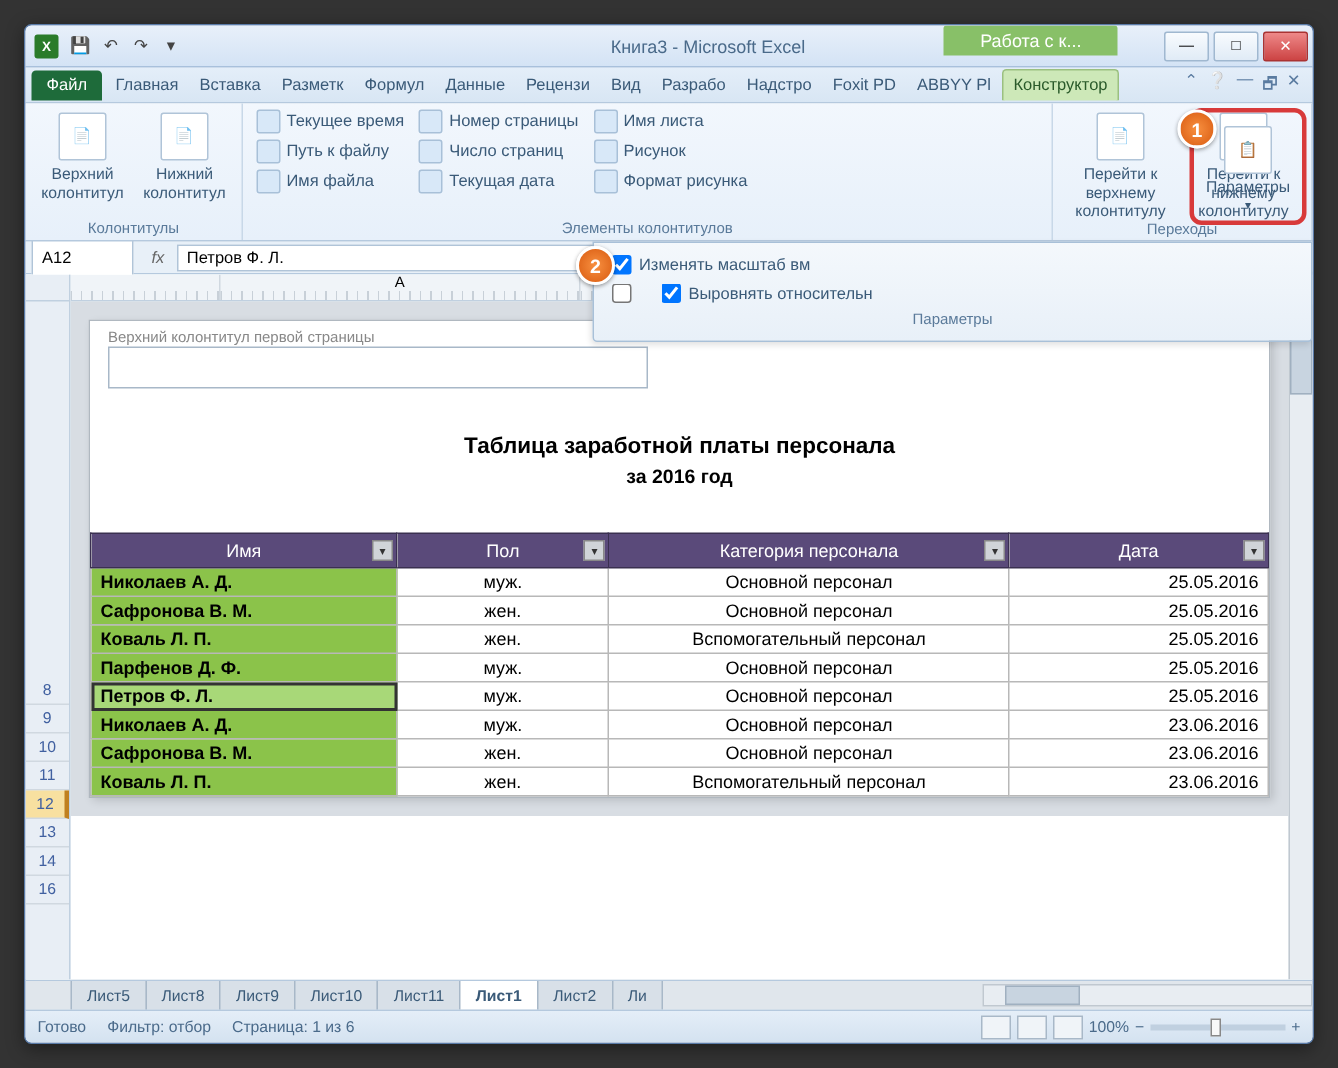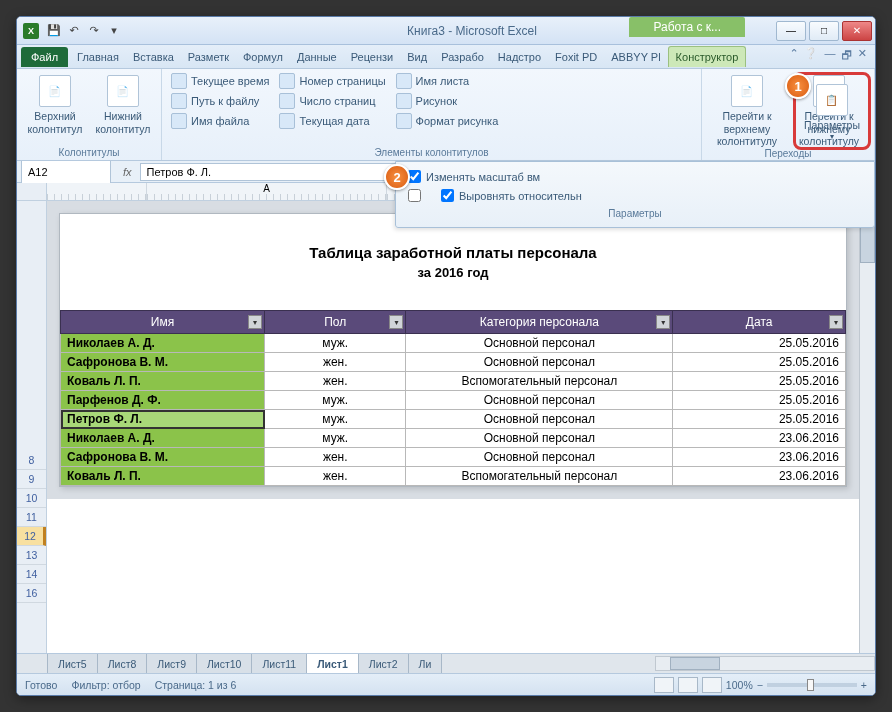--- a/index.html
+++ b/index.html
@@ -42,21 +42,21 @@
 
 .params-dropdown { position: absolute; right: 0; top: 144px; background: linear-gradient(#f4f8fc,#e8f0f8); border: 1px solid #a8c0d8; border-radius: 0 0 3px 3px; padding: 8px 12px; font-size: 11px; z-index: 20; box-shadow: -1px 2px 4px rgba(0,0,0,0.12); width: 480px; }
 .pd-row { display: flex; gap: 20px; margin-bottom: 6px; }
 .pd-item { display: flex; align-items: center; gap: 5px; color: #3a5a78; }
 .pd-item input { width: 13px; height: 13px; }
 .pd-highlight { border: 2px solid #d83a3a; border-radius: 10px; padding: 2px 8px; }
 .pd-label { text-align: center; color: #5a7a9a; font-size: 10px; margin-top: 4px; }
 
 
 .formula-row { height: 22px; background: #e8f0f8; border-bottom: 1px solid #b5c9de; display: flex; align-items: center; font-size: 11px; }
-.name-box { width: 90px; border: 1px solid #b0c4d8; background: #fff; padding: 14px 6px; margin: 0 4px; }
+.name-box { width: 68px; border: 1px solid #b0c4d8; background: #fff; padding: 14px 6px; margin: 0 4px; }
 .fx-label { padding: 0 8px; color: #666; font-style: italic; }
 .formula-input { flex: 1; border: 1px solid #b0c4d8; background: #fff; padding: 2px 6px; }
 
 
 .sheet-area { flex: 1; display: flex; overflow: hidden; background: #fff; position: relative; }
 .row-headers { width: 30px; background: #e8eef5; border-right: 1px solid #c0d0e0; font-size: 10.5px; }
 .col-ruler { height: 18px; background: #f0f4f8; border-bottom: 1px solid #c0d0e0; display: flex; font-size: 10px; }
 .ruler-seg { border-right: 1px solid #d0d8e0; flex-shrink: 0; position: relative; }
 .ruler-seg::after { content: ''; position: absolute; left: 0; right: 0; bottom: 0; height: 6px; background: repeating-linear-gradient(90deg,#c8d0d8 0 1px, transparent 1px 7px); }
 .body-scroll { flex: 1; overflow: auto; }
@@ -270,20 +270,24 @@
         </div>
     </div>
     <div class="body-scroll">
       <div class="col-ruler">
         <div class="ruler-seg" style="width:100px"></div>
         <div class="ruler-seg" style="width:240px;text-align:center">A</div>
         <div class="ruler-seg" style="flex:1"></div>
       </div>
       <div class="page-canvas">
         <div class="page">
+          <div class="header-area">
+            <div class="header-label">Верхний колонтитул первой страницы</div>
+            <div class="header-box"></div>
+          </div>
           <div class="doc-title">Таблица заработной платы персонала</div>
           <div class="doc-subtitle">за 2016 год</div>
           <table class="data-table">
             <thead>
                 <tr id="thead-row">
                   <th style="width: 26%;">Имя<span class="filter-btn">▾</span></th>
                   <th style="width: 18%;">Пол<span class="filter-btn">▾</span></th>
                   <th style="width: 34%;">Категория персонала<span class="filter-btn">▾</span></th>
                   <th style="width: 22%;">Дата<span class="filter-btn">▾</span></th>
                 </tr>

